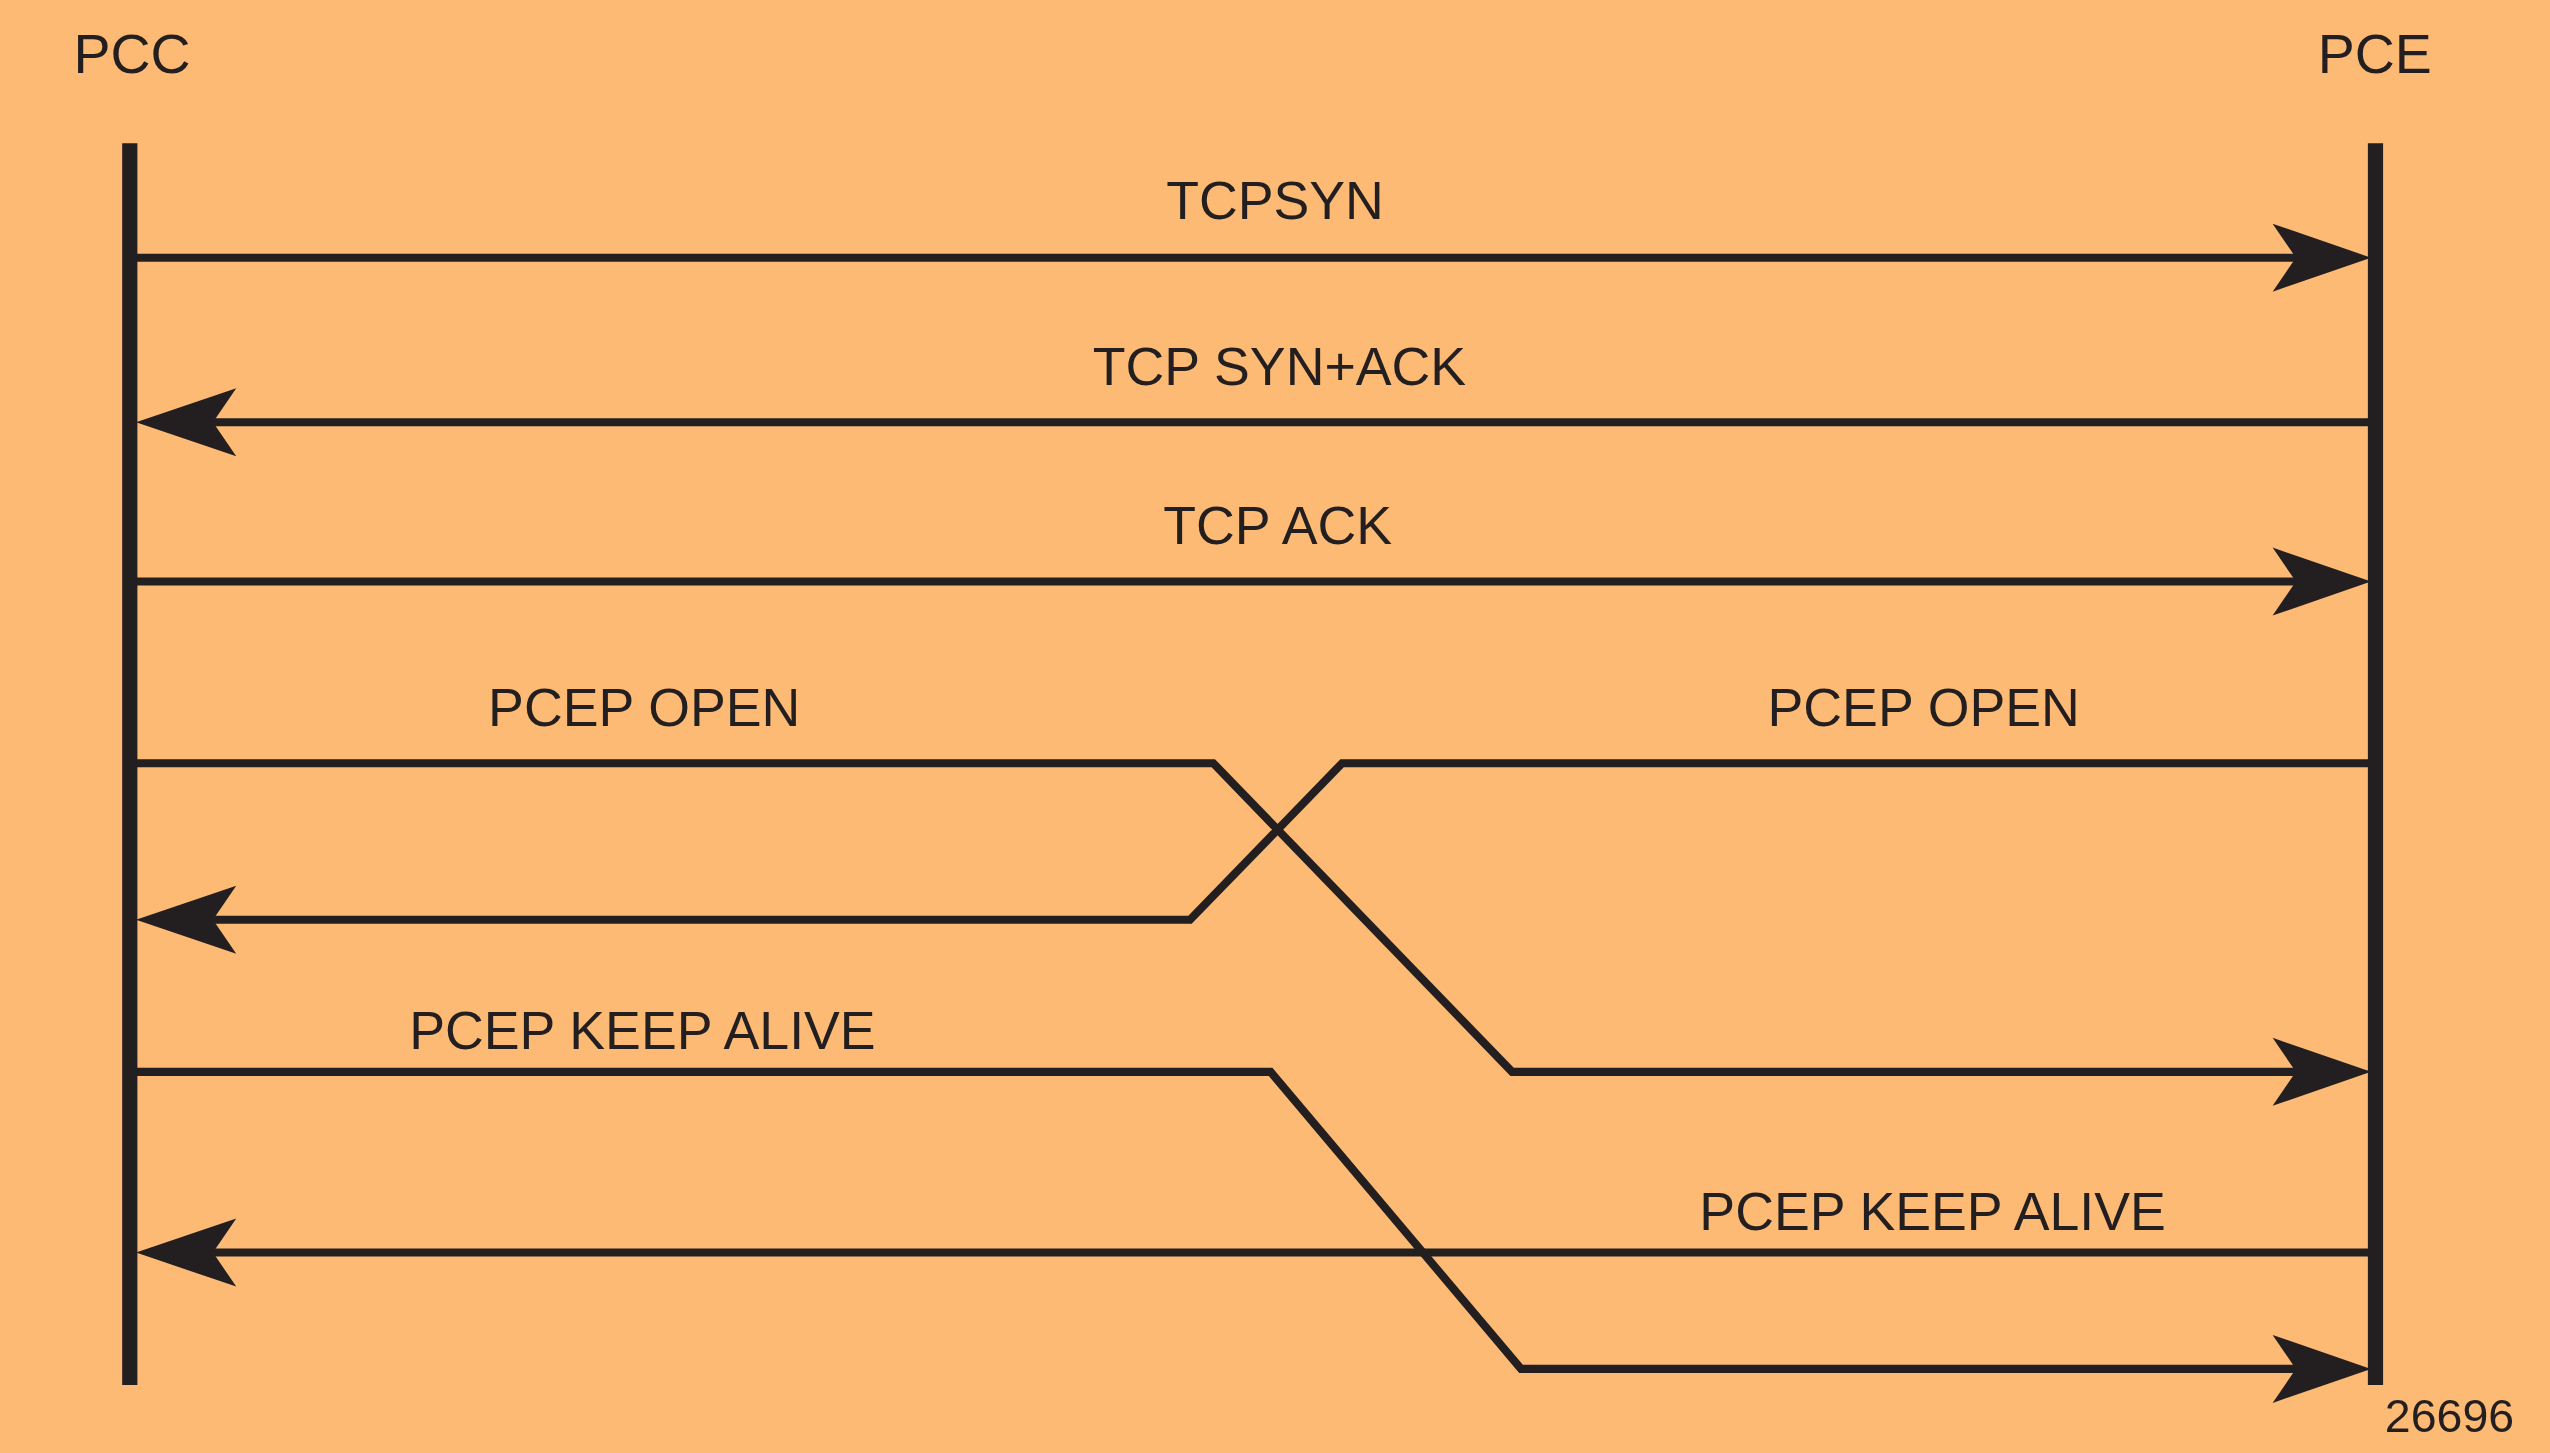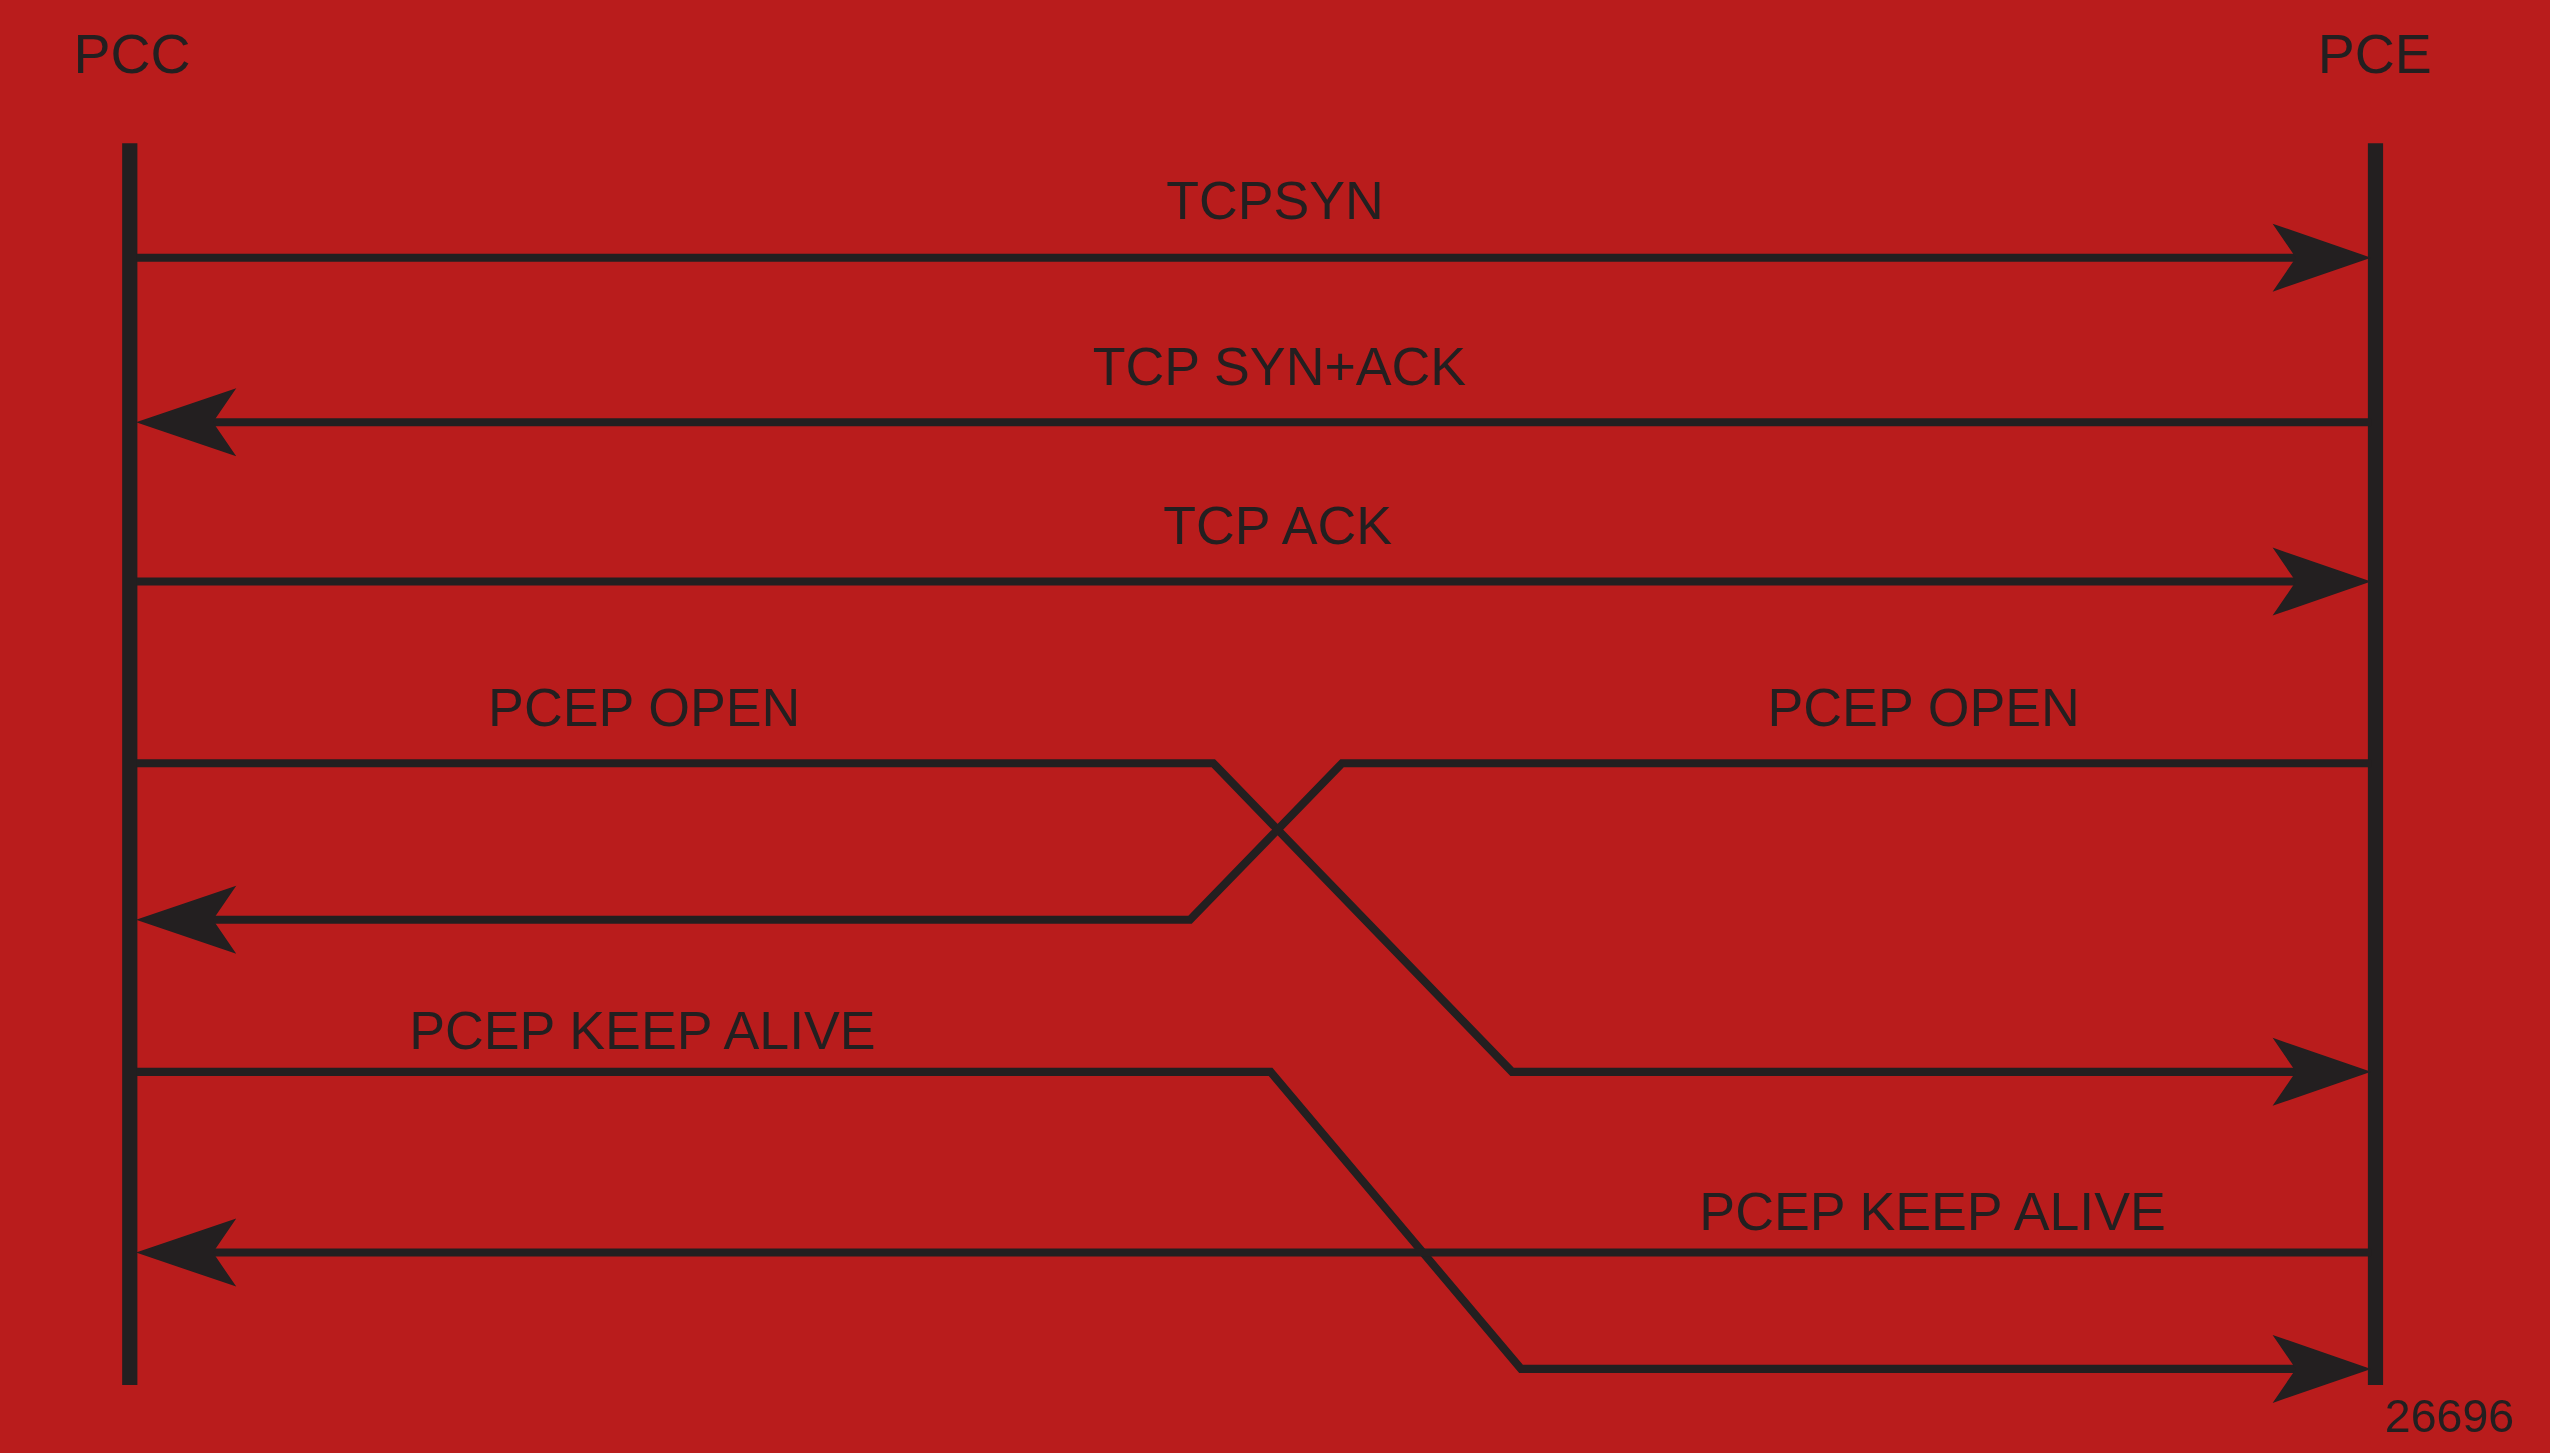--- a/index.html
+++ b/index.html
@@ -10,21 +10,21 @@
   body {
     font-family: "Liberation Sans", sans-serif;
     width: 2550px;
     height: 1453px;
     overflow: hidden;
   }
   #diagram-root {
     position: relative;
     width: 2550px;
     height: 1453px;
-    background: #b91c1c;
+    background: #fdba74;
   }
   #seq-svg {
     position: absolute;
     top: 0;
     left: 0;
     width: 2550px;
     height: 1453px;
     display: block;
   }
   .actor-label {

